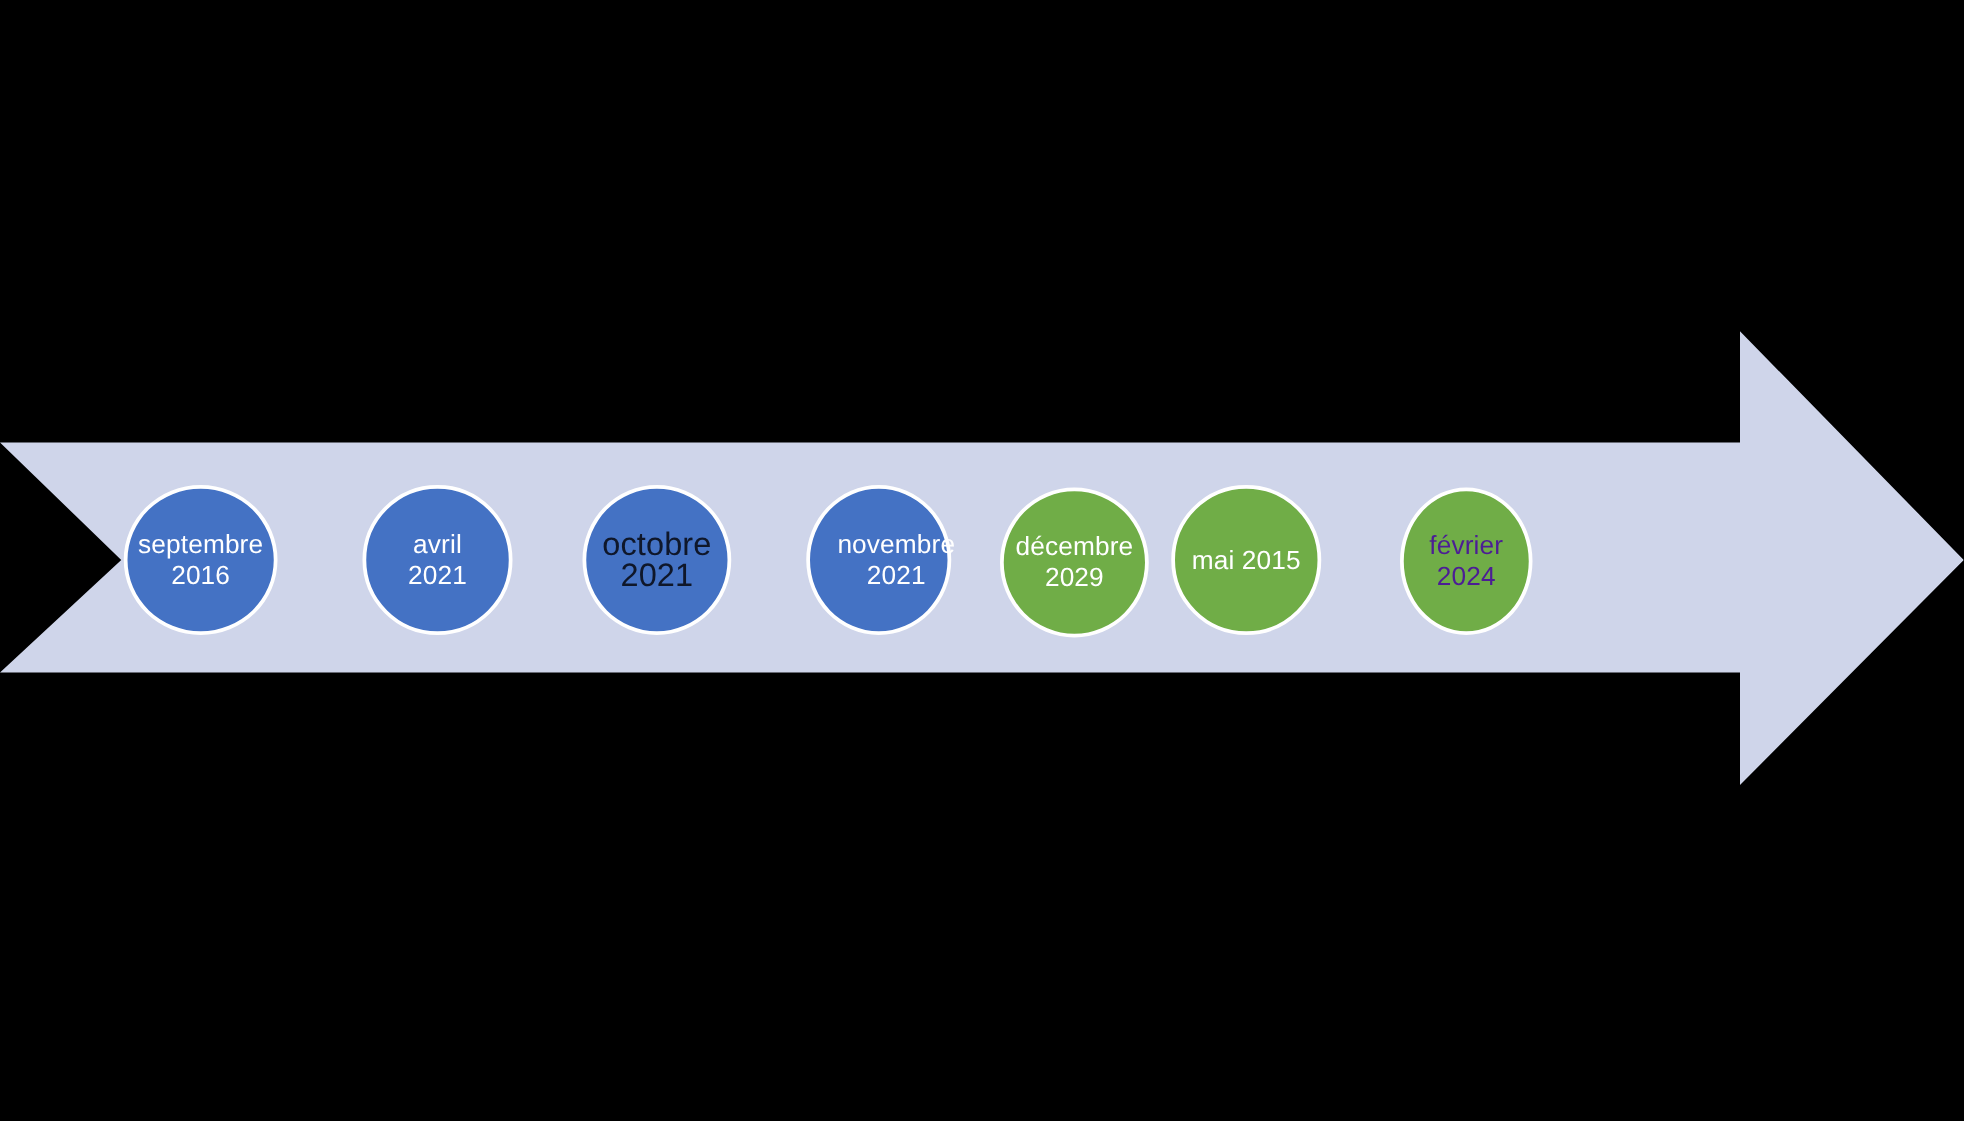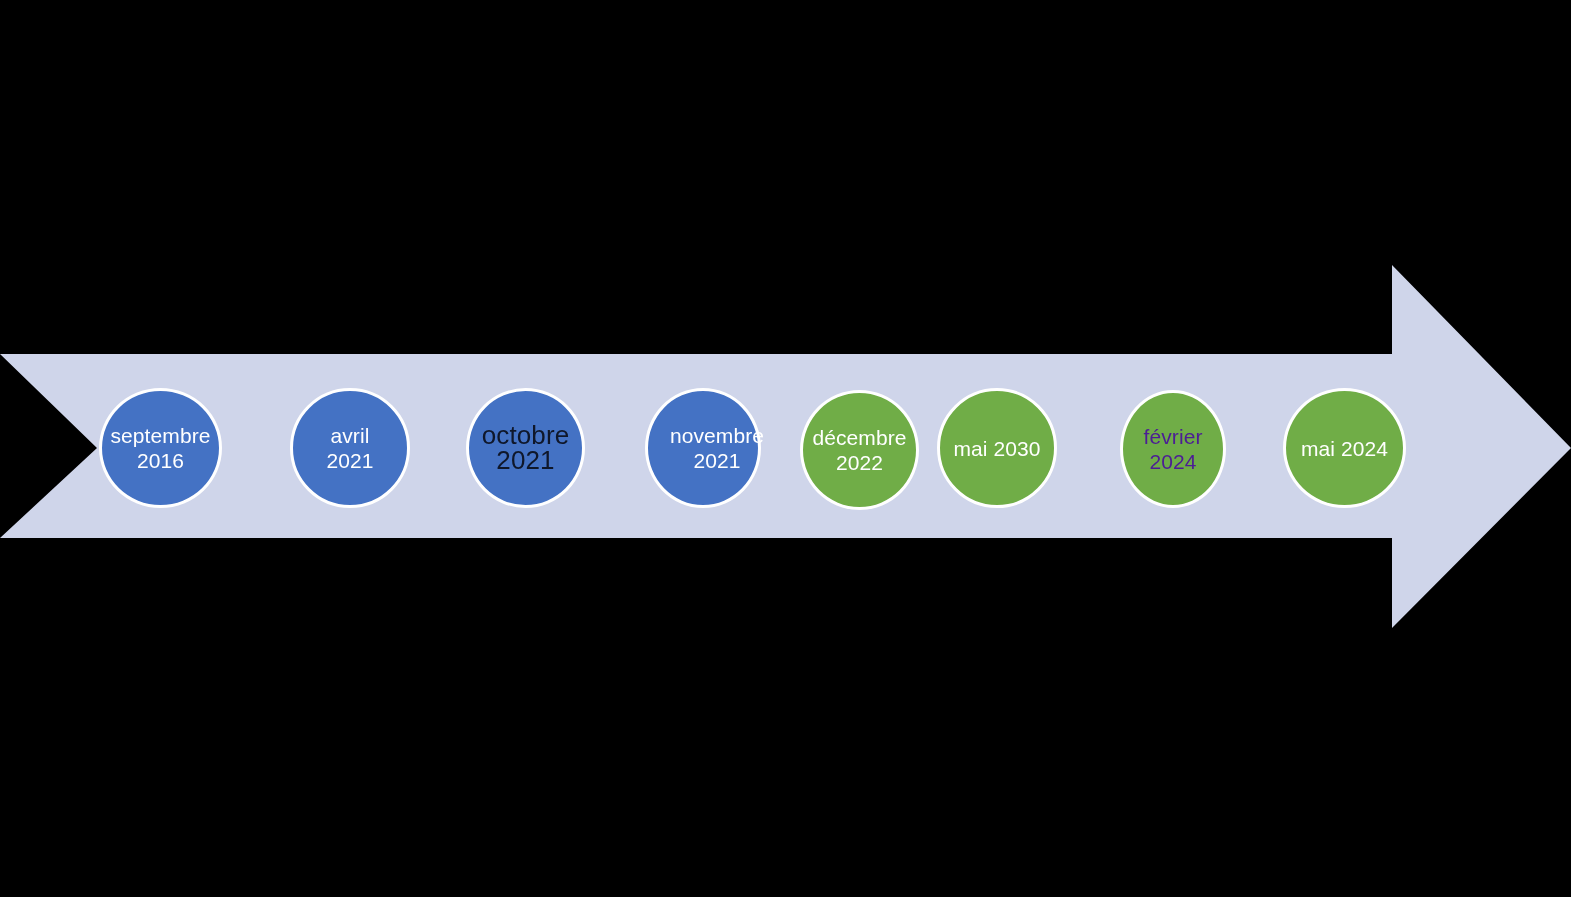--- a/index.html
+++ b/index.html
@@ -68,26 +68,23 @@
   <div class="milestone" style="left: 466px; top: 388px; width: 119px; height: 120px; background: rgb(68, 114, 196); border-color: rgb(255, 255, 255);">
     <span class="milestone-label" style="font-size: 26px; color: #0f172a; text-align: center;">octobre
 2021</span>
   </div>
   <div class="milestone" style="left: 645px; top: 388px; width: 116px; height: 120px; background: rgb(68, 114, 196); border-color: rgb(255, 255, 255);">
     <span class="milestone-label" style="font-size: 21px; color: rgb(255, 255, 255); margin-left: 28px;">novembre
 2021</span>
   </div>
   <div class="milestone" style="left: 800px; top: 390px; width: 119px; height: 120px; background: rgb(112, 173, 71); border-color: rgb(255, 255, 255);">
     <span class="milestone-label" style="font-size: 21px; color: rgb(255, 255, 255);">décembre
-2022</span>
+2029</span>
   </div>
   <div class="milestone" style="left: 937px; top: 388px; width: 120px; height: 120px; background: rgb(112, 173, 71); border-color: rgb(255, 255, 255);">
-    <span class="milestone-label" style="font-size: 21px; color: rgb(255, 255, 255);">mai 2030</span>
+    <span class="milestone-label" style="font-size: 21px; color: rgb(255, 255, 255);">mai 2015</span>
   </div>
   <div class="milestone" style="left: 1120px; top: 390px; width: 106px; height: 118px; background: rgb(112, 173, 71); border-color: rgb(255, 255, 255);">
     <span class="milestone-label" style="font-size: 21px; color: #4c1d95;">février
 2024</span>
   </div>
-  <div class="milestone" style="left: 1283px; top: 388px; width: 123px; height: 120px; background: rgb(112, 173, 71); border-color: rgb(255, 255, 255);">
-    <span class="milestone-label" style="font-size: 21px; color: rgb(255, 255, 255);">mai 2024</span>
-  </div>
 
 </div>
 
 </body></html>

